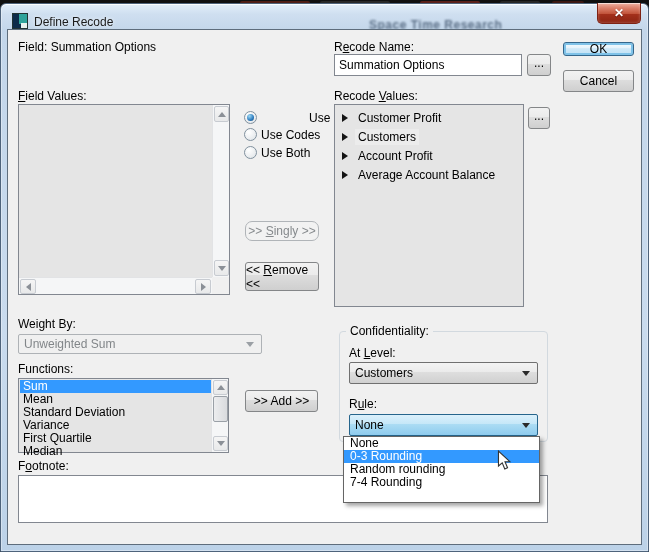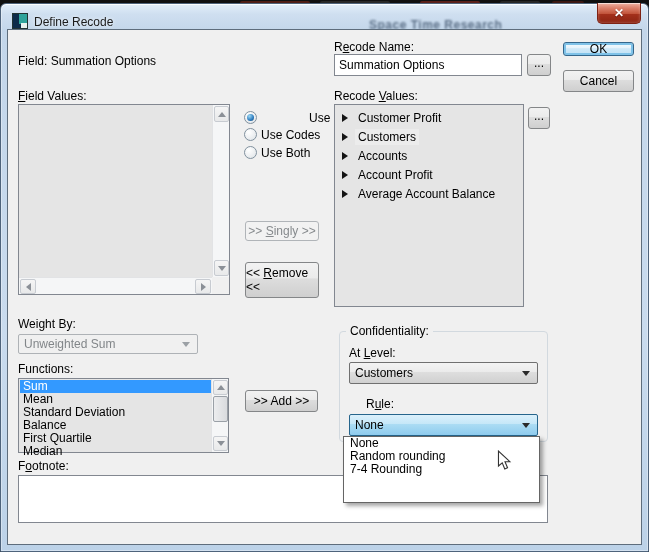--- a/index.html
+++ b/index.html
@@ -118,21 +118,21 @@
         <div class="corner"></div>
       </div>
     <div class="win-title">Define Recode</div>
   </div>
   <div class="close-btn">
     <span class="close-x">✕</span>
   </div>
 
   <div class="client"></div>
 
-  <div class="lbl" style="left:18px;top:55px;">Field: Summation Options</div>
+  <div class="lbl" style="left:18px;top:41px;">Field: Summation Options</div>
 
   <div class="lbl" style="left:334px;top:41px;"><span>R</span><span class="mn">e</span><span>code Name:</span></div>
   <div class="textfield" style="left:334px;top:54px;width:188px;height:22px;">
       <span>Summation Options</span>
     </div>
   <div class="btn" style="left:527px;top:54px;width:24px;height:22px;">
       <span style="margin-top:-4px;">...</span>
     </div>
 
   <div class="btn default" style="left:563px;top:42px;width:71px;height:14px;">
@@ -163,67 +163,63 @@
     <div class="corner" style="right:0;bottom:0;width:17px;height:17px;"></div>
   </div>
 
   <div class="radio on" style="left:244px;top:111px;"></div>
   <div class="lbl" style="left:261px;top:112px;margin-left:48px;">Use Names</div>
   <div class="radio" style="left:244px;top:128px;"></div>
   <div class="lbl" style="left:261px;top:129px;">Use Codes</div>
   <div class="radio" style="left:244px;top:146px;"></div>
   <div class="lbl" style="left:261px;top:147px;">Use Both</div>
 
-  <div class="btn disabled" style="left:245px;top:221px;width:74px;height:20px;">
+  <div class="btn disabled" style="left:245px;top:221px;width:74px;height:20px;border-radius:7px;">
       <span><span>&gt;&gt; </span><span class="mn">S</span><span>ingly &gt;&gt;</span></span>
     </div>
-  <div class="btn" style="left:245px;top:262px;width:74px;height:36px;">
+  <div class="btn" style="left:245px;top:262px;width:74px;height:29px;">
       <span><span>&lt;&lt; </span><span class="mn">R</span><span>emove &lt;&lt;</span></span>
     </div>
 
   <div class="lbl" style="left:334px;top:90px;"><span>Recode </span><span class="mn">V</span><span>alues:</span></div>
   <div class="listbox" style="left:334px;top:104px;width:190px;height:203px;padding-top:3px;">
     <div class="rv-row">
         <span class="rv-tri"></span>
         <span class="rv-text">Customer Profit</span>
       </div>
     <div class="rv-row">
         <span class="rv-tri"></span>
         <span class="rv-text focus">Customers</span>
       </div>
     <div class="rv-row">
         <span class="rv-tri"></span>
-        <span class="rv-text">Accounts</span>
-      </div>
-    <div class="rv-row">
-        <span class="rv-tri"></span>
         <span class="rv-text">Account Profit</span>
       </div>
     <div class="rv-row">
         <span class="rv-tri"></span>
         <span class="rv-text">Average Account Balance</span>
       </div>
   </div>
   <div class="btn" style="left:528px;top:107px;width:22px;height:22px;">
       <span style="margin-top:-4px;">...</span>
     </div>
 
   <div class="lbl" style="left:18px;top:318px;">Weight By:</div>
-  <div class="combo disabled" style="left:18px;top:334px;width:180px;height:20px;">
+  <div class="combo disabled" style="left:18px;top:334px;width:244px;height:20px;">
       <span>Unweighted Sum</span>
       <span class="caret"></span>
     </div>
 
   <div class="lbl" style="left:18px;top:363px;">Functions:</div>
   <div class="listbox" style="left:18px;top:378px;width:211px;height:75px;">
     <div class="fn-rows">
       <div class="fn-row sel">Sum</div>
       <div class="fn-row">Mean</div>
       <div class="fn-row">Standard Deviation</div>
-      <div class="fn-row">Balance</div>
+      <div class="fn-row">Variance</div>
       <div class="fn-row">First Quartile</div>
       <div class="fn-row">Median</div>
     </div>
     <div class="vscroll" style="right:0;top:0;width:17px;height:73px;">
       <div class="sbtn" style="left:1px;top:1px;width:15px;height:15px;">
           <div class="tri-up"></div>
         </div>
       <div class="sthumb" style="left:1px;top:17px;width:15px;height:26px;"></div>
       <div class="sbtn" style="left:1px;bottom:1px;width:15px;height:15px;">
           <div class="tri-dn"></div>
@@ -237,33 +233,34 @@
 
   <div class="groupbox" style="left:339px;top:331px;width:209px;height:111px;"></div>
   <div class="group-lbl" style="left:346px;top:325px;">Confidentiality:</div>
 
   <div class="lbl" style="left:349px;top:347px;"><span>At </span><span class="mn">L</span><span>evel:</span></div>
   <div class="combo" style="left:349px;top:362px;width:189px;height:22px;">
       <span>Customers</span>
       <span class="caret"></span>
     </div>
 
-  <div class="lbl" style="left:366px;top:398px;"><span>R</span><span class="mn">u</span><span>le:</span></div>
+  <div class="lbl" style="left:349px;top:398px;"><span>R</span><span class="mn">u</span><span>le:</span></div>
   <div class="combo open" style="left:349px;top:414px;width:189px;height:22px;">
       <span>None</span>
       <span class="caret"></span>
     </div>
 
   <div class="lbl" style="left:18px;top:460px;"><span>F</span><span class="mn">o</span><span>otnote:</span></div>
   <div class="textfield" style="left:18px;top:475px;width:530px;height:48px;align-items:flex-start;padding-top:3px;">
       <span></span>
     </div>
 
   <div class="droplist">
     <div class="dl-row">None</div>
+    <div class="dl-row hl">0-3 Rounding</div>
     <div class="dl-row">Random rounding</div>
     <div class="dl-row">7-4 Rounding</div>
   </div>
 
   <div class="cursor">
     <svg width="16" height="21" viewBox="0 0 12 19">
       <path d="M1 1 L1 14.5 L4.4 11.6 L6.7 17.2 L9.2 16.1 L6.9 10.6 L11.3 10.6 Z" fill="#ffffff" stroke="#333" stroke-width="1"></path>
     </svg>
   </div>
 

